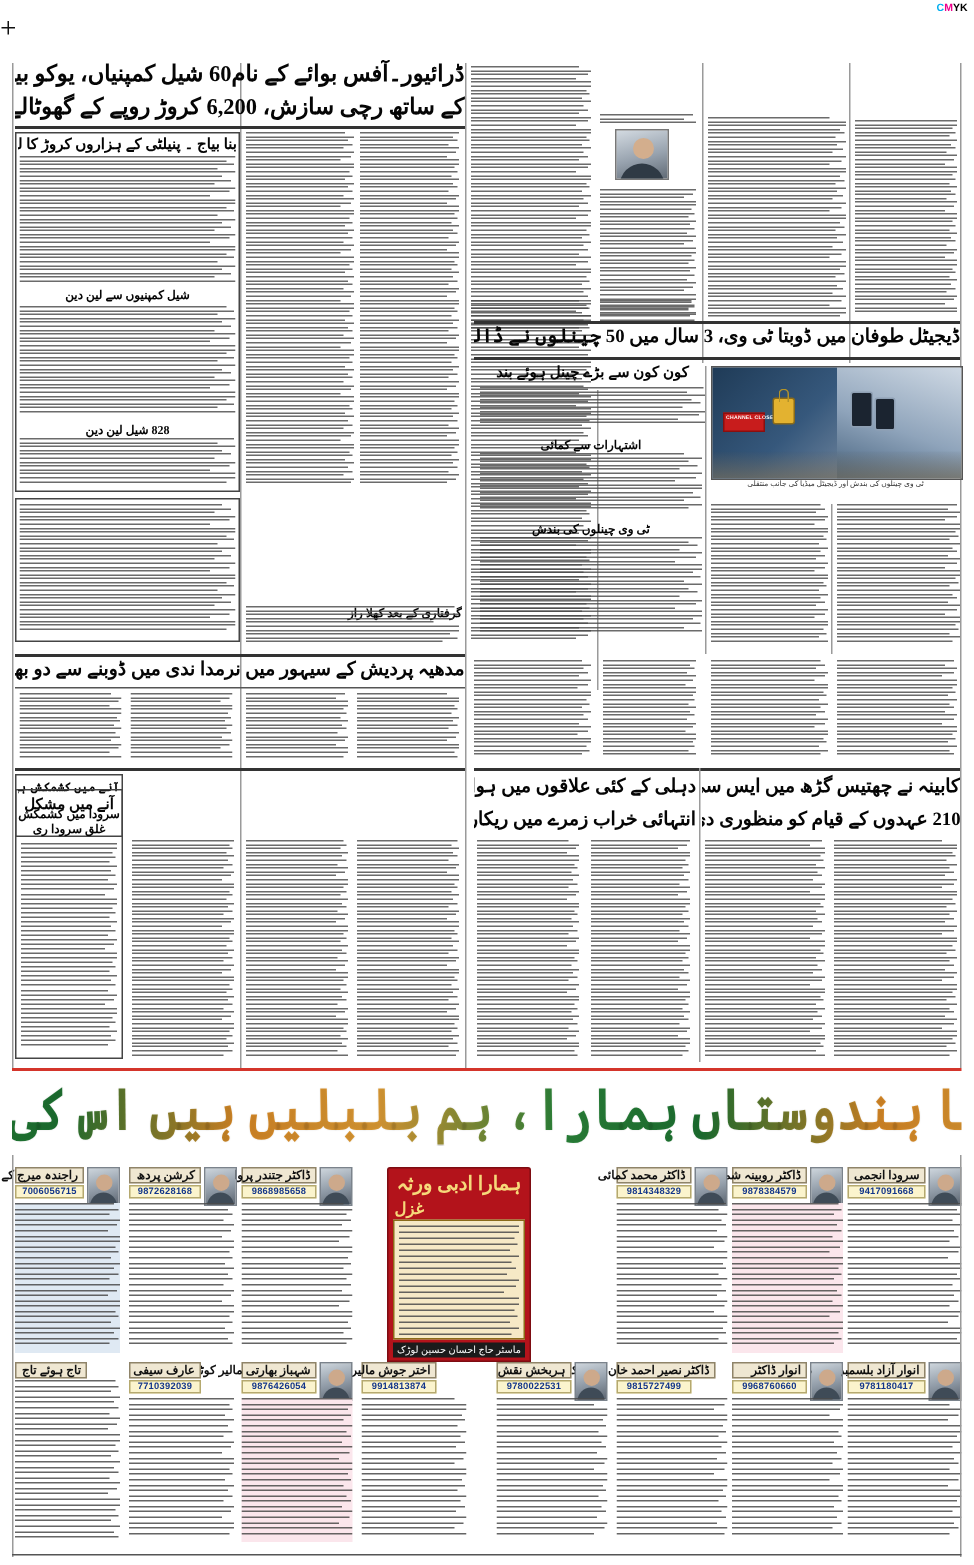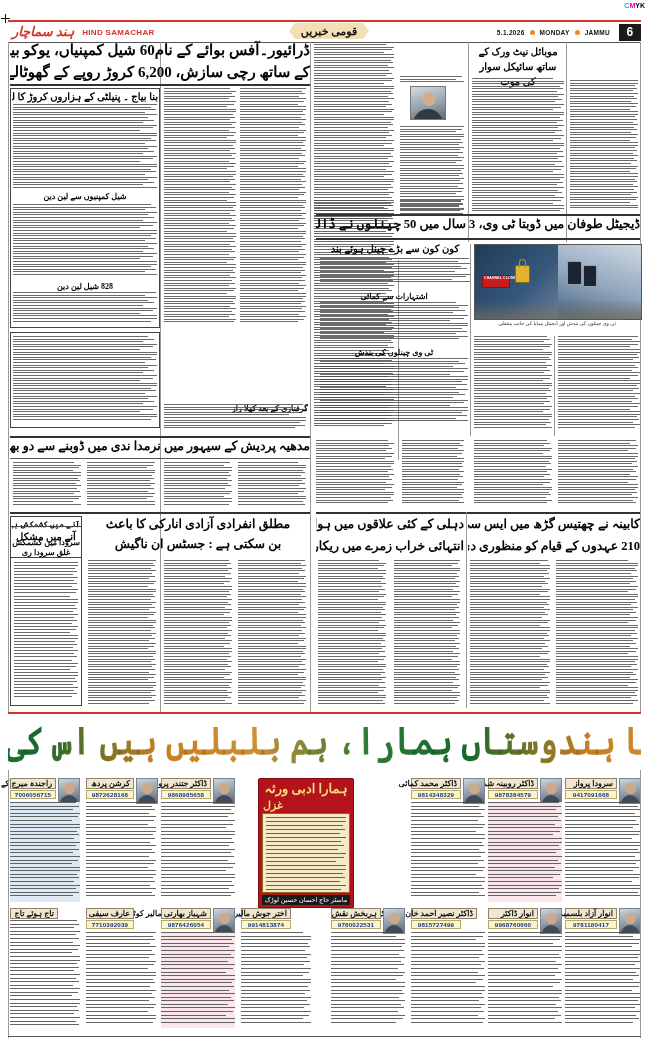--- a/index.html
+++ b/index.html
@@ -461,37 +461,20 @@
 </head>
 <body>
 
 <div class="page">
 
   <div class="cmyk">
     <span class="c">C</span><span class="m">M</span><span class="y">Y</span><span class="k">K</span>
   </div>
   <div class="crossmark"></div>
 
-  <div class="masthead">
-    <div class="logo-urdu">ہند سماچار</div>
-    <div class="logo-eng">HIND SAMACHAR</div>
-
-    <div class="section-tag">
-      <span>قومی خبریں</span>
-    </div>
-
-    <div class="head-right">
-      <span>5.1.2026</span>
-      <span class="dot"></span>
-      <span>MONDAY</span>
-      <span class="dot"></span>
-      <span>JAMMU</span>
-      <span class="pagenum">6</span>
-    </div>
-  </div>
 
   <div class="col-rule" style="left:160px; top:42px; height:670px;"></div>
   <div class="col-rule" style="left:310px; top:42px; height:670px;"></div>
   <div class="col-rule" style="left:468px; top:42px; height:200px;"></div>
   <div class="col-rule" style="left:566px; top:42px; height:200px;"></div>
   <div class="col-rule" style="left:398px; top:260px; height:200px;"></div>
   <div class="col-rule" style="left:8px;  top:42px; height:670px;"></div>
   <div class="col-rule" style="left:640px;top:42px; height:670px;"></div>
 
   <div class="hl big" style="left:10px; top:40px; width:300px;">ڈرائیور۔آفس بوائے کے نام60 شیل کمپنیاں، یوکو بینک کے سابق سی ایم ڈی</div>
@@ -1009,21 +992,20 @@
       <div class="ln" style="width:99%"></div>
       <div class="ln" style="width:92%"></div>
       <div class="ln" style="width:100%"></div>
     </div>
   <div class="body-block dense" id="bb-r2" style="left:400px; top:76px; width:64px; height:8px;">
       <div class="ln" style="width:97%"></div>
       <div class="ln" style="width:88%"></div>
       <div class="ln" style="width:100%"></div>
     </div>
 
-  <div class="hl sm" style="left:472px; top:44px; width:92px; line-height:1.5; white-space:normal;">موبائل نیٹ ورک کے ساتھ سائیکل سوار کی موت</div>
   <div class="body-block dense" id="bb-r3" style="left:472px; top:78px; width:92px; height:136px;">
       <div class="ln" style="width:88%"></div>
       <div class="ln" style="width:100%"></div>
       <div class="ln" style="width:100%"></div>
       <div class="ln" style="width:96%"></div>
       <div class="ln" style="width:99%"></div>
       <div class="ln" style="width:92%"></div>
       <div class="ln" style="width:100%"></div>
       <div class="ln" style="width:94%"></div>
       <div class="ln" style="width:98%"></div>
@@ -1374,22 +1356,20 @@
       <div class="ln" style="width:100%"></div>
       <div class="ln" style="width:97%"></div>
       <div class="ln" style="width:88%"></div>
       <div class="ln" style="width:100%"></div>
       <div class="ln" style="width:100%"></div>
       <div class="ln" style="width:96%"></div>
       <div class="ln" style="width:99%"></div>
     </div>
 
   <div class="h-rule thick" style="left:10px; top:512px; width:300px;"></div>
-  <div class="hl med" style="left:86px; top:516px; width:224px;">مطلق انفرادی آزادی انارکی کا باعث</div>
-  <div class="hl med" style="left:86px; top:536px; width:224px;">بن سکتی ہے : جسٹس ان ناگیش</div>
   <div class="boxed" style="left:10px; top:516px; width:72px; height:42px;"></div>
   <div class="hl xs" style="left:12px; top:520px; width:68px;">آنے میں کشمکش ہے یا ہاں</div>
   <div class="hl xs" style="left:12px; top:538px; width:68px;">سرودا میں کشمکش</div>
 
   <div class="boxed" style="left:10px; top:526px; width:72px; height:180px;"></div>
   <div class="hl sm" style="left:12px; top:530px; width:68px;">آنے میں مشکل</div>
   <div class="hl xs" style="left:12px; top:548px; width:68px;">غلق سرودا ری</div>
   <div class="body-block" id="bb-poemleft" style="left:14px; top:562px; width:64px; height:140px;">
       <div class="ln" style="width:100%"></div>
       <div class="ln" style="width:100%"></div>
@@ -1990,21 +1970,21 @@
         <div class="ln" style="width:99%"></div>
         <div class="ln" style="width:92%"></div>
         <div class="ln" style="width:100%"></div>
         <div class="ln" style="width:94%"></div>
       </div>
     <div class="footer">ماسٹر حاج احسان حسین لوڑک</div>
   </div>
 
   <div class="poet-card">
     <div class="poet-name" style="left:565px; top:778px; width:52px;">
-      <span>سرودا پرواز</span>
+      <span>سرودا انجمی</span>
     </div>
     <div class="poet-photo" style="left:619px; top:778px;">
       <span class="face"></span>
         <span class="body"></span>
     </div>
     <div class="poet-phone" style="left:565px; top:790px; width:52px;">
       <span>9417091668</span>
     </div>
     <div class="verse" id="v5" style="left:565px; top:802px; width:76px; height:100px;">
         <div class="ln" style="width:100%"></div>

